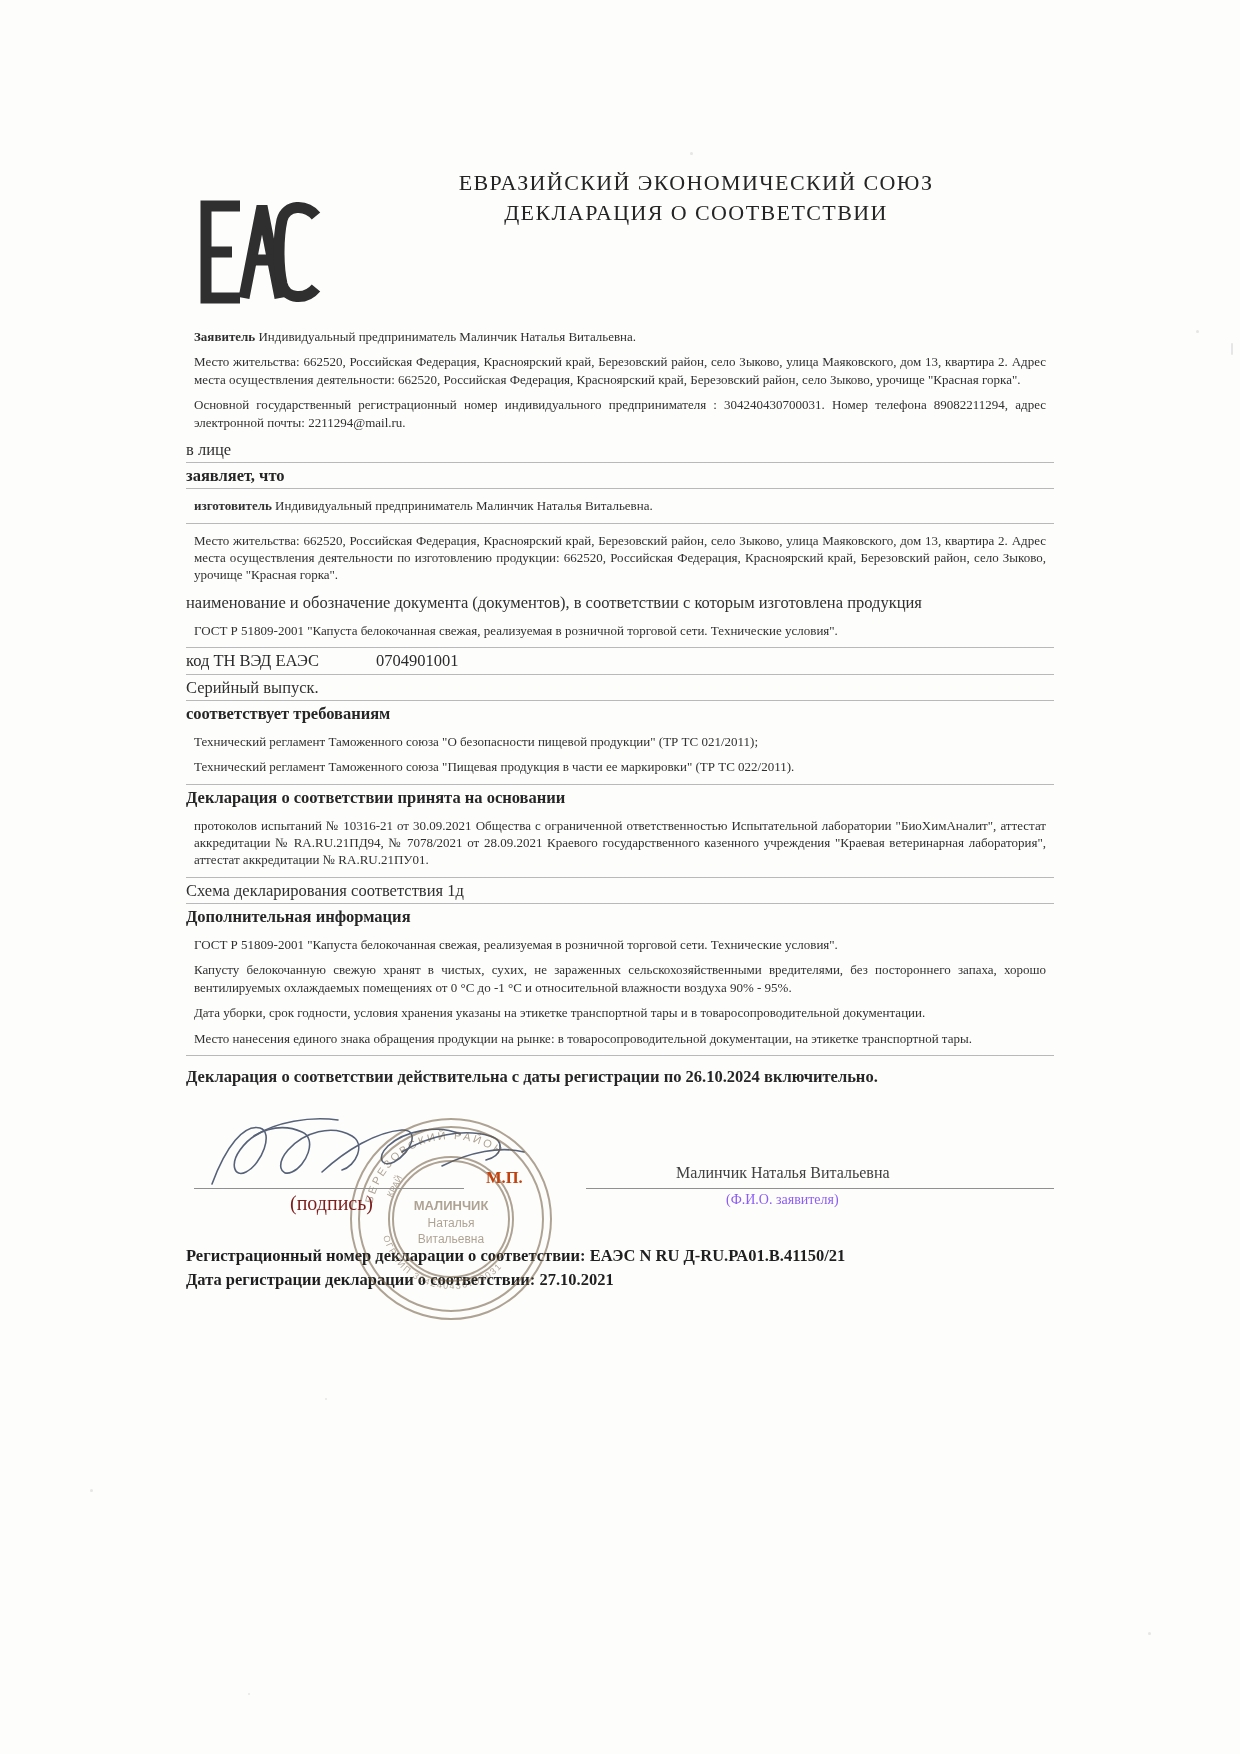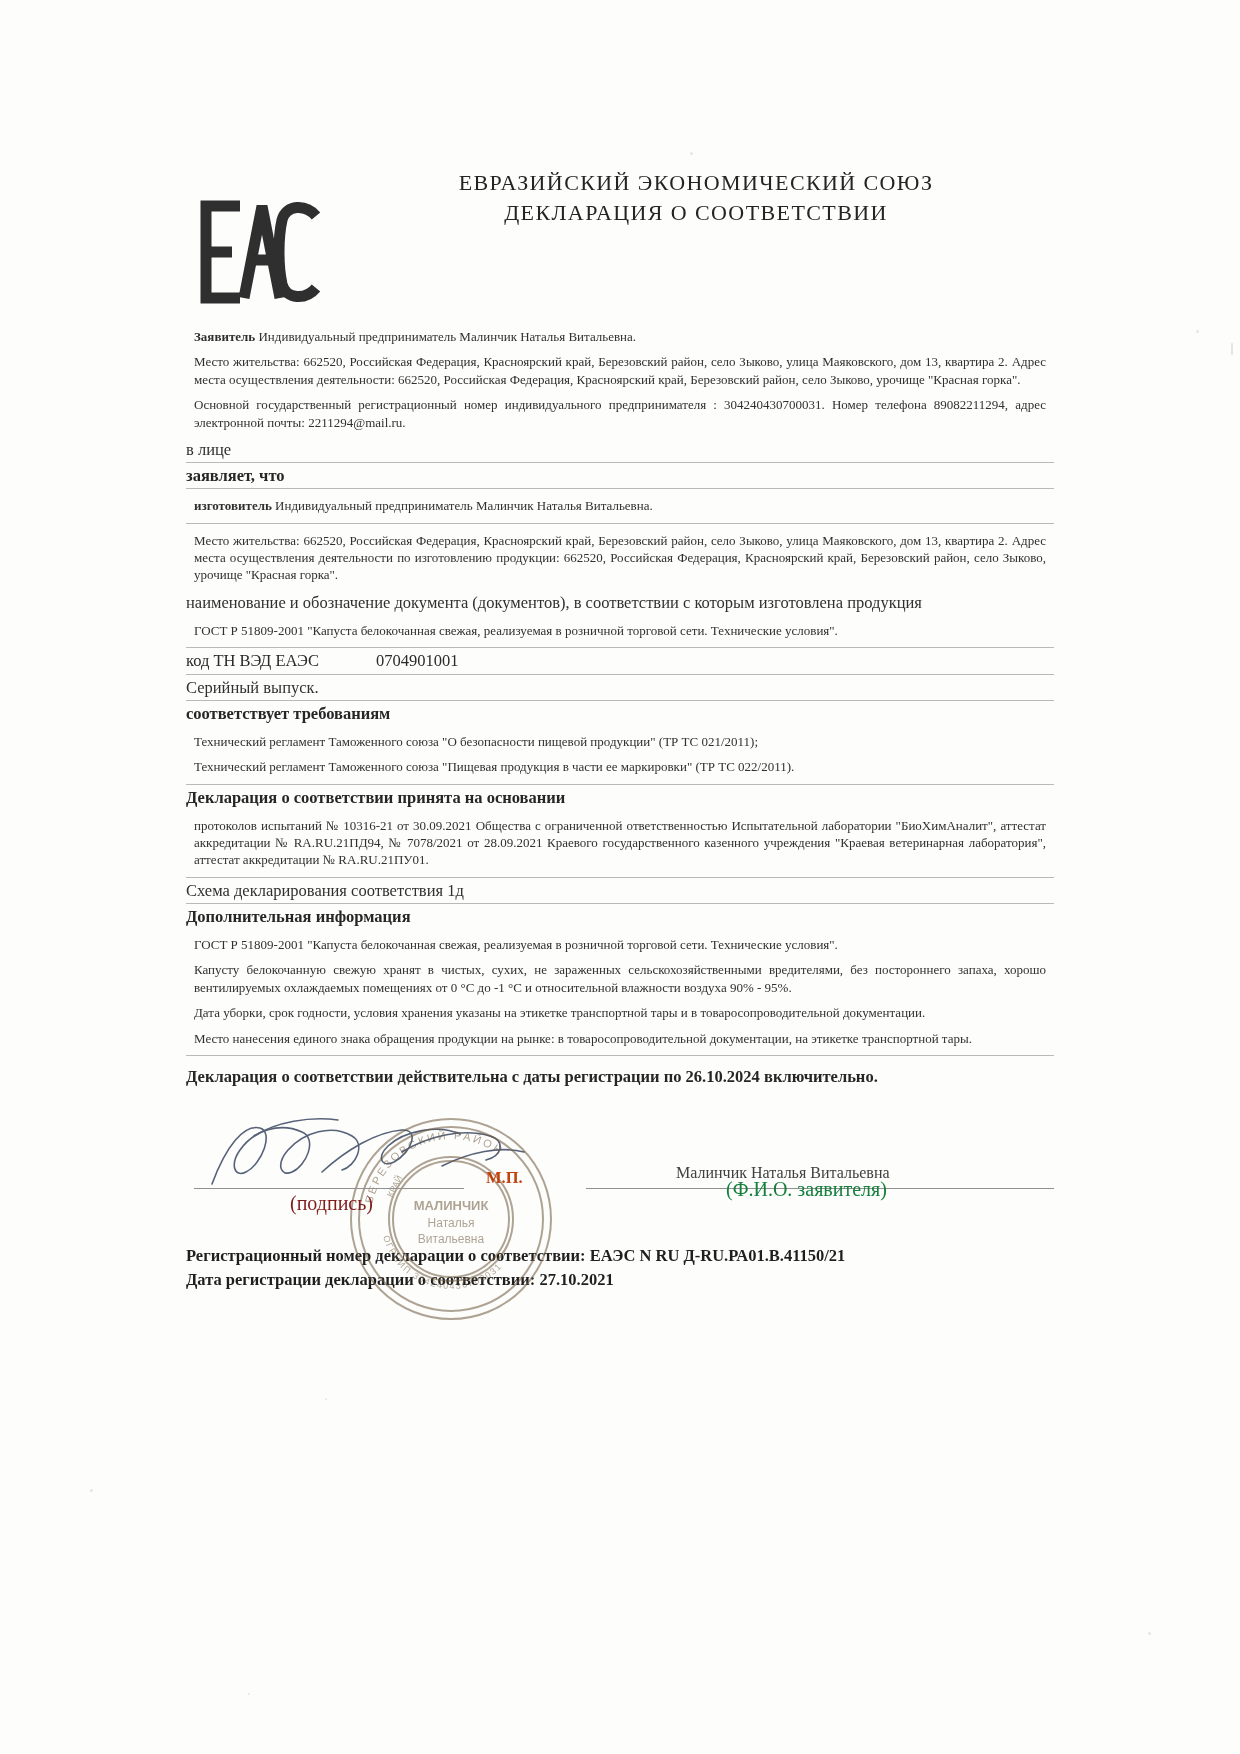--- a/index.html
+++ b/index.html
@@ -131,23 +131,23 @@
   .sig-name-right {
     position: absolute;
     left: 490px;
     top: 50px;
     font-size: 16px;
     color: #404040;
   }
   .sig-cap-right {
     position: absolute;
     left: 540px;
-    top: 64px;
-    font-size: 20px;
-    color: #15803d;
+    top: 78px;
+    font-size: 14px;
+    color: #8b5cf6;
   }
   
   .handsig {
     position: absolute;
     left: 20px;
     top: -8px;
     width: 330px;
     height: 92px;
     opacity: .82;
   }

